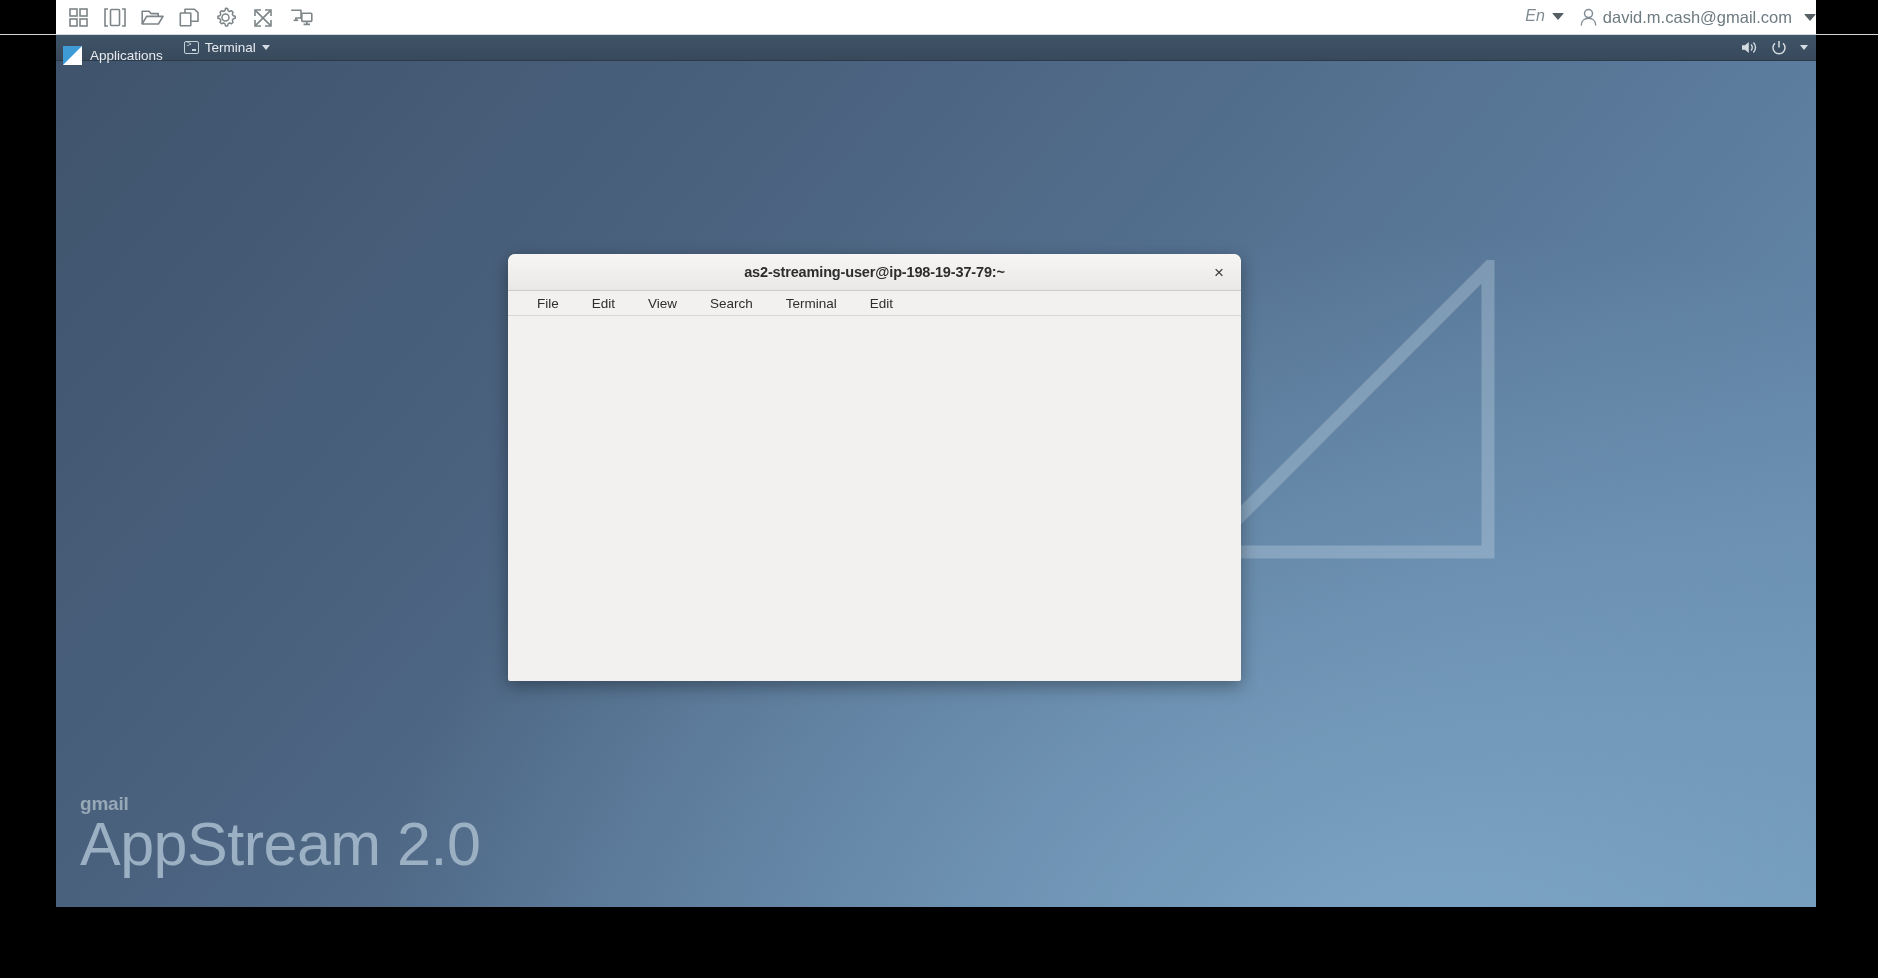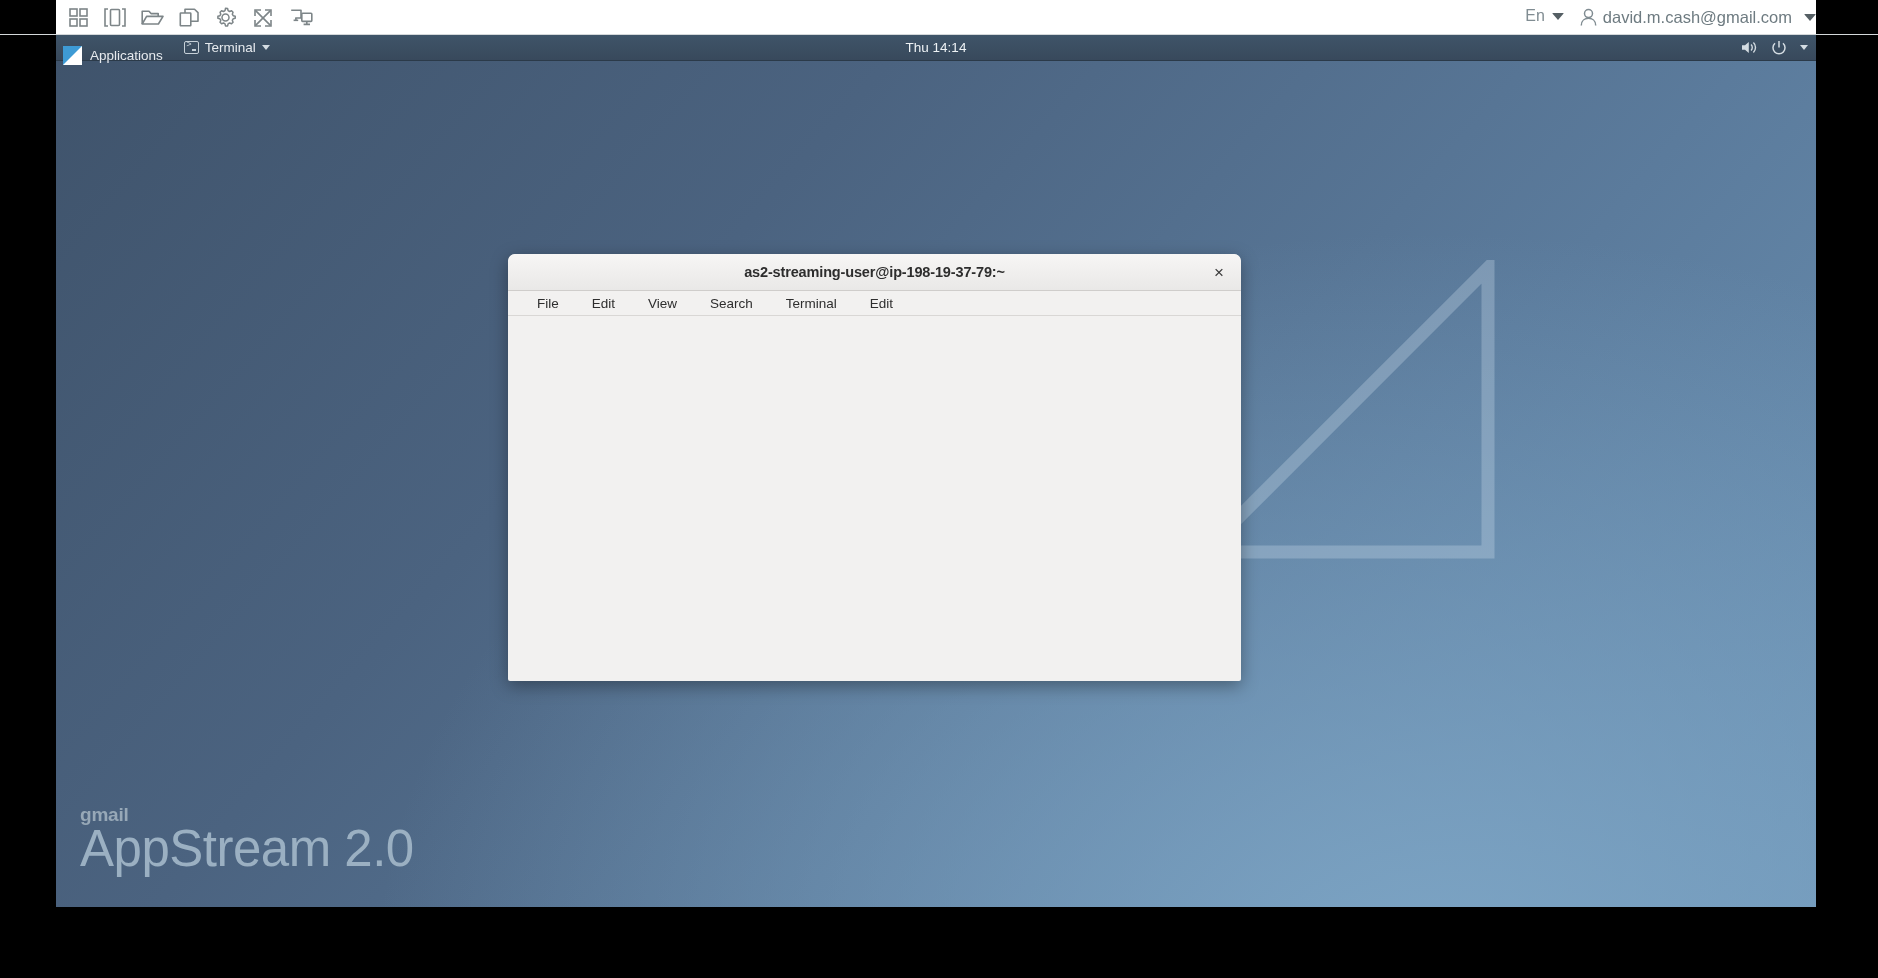--- a/index.html
+++ b/index.html
@@ -69,20 +69,21 @@
   .tb-lang {
     display: flex;
     align-items: center;
     gap: 7px;
     color: #808c92;
     font-size: 16px;
     cursor: pointer;
     padding-right: 14px;
     position: relative;
     top: -1px;
+    font-style: italic;
   }
   .tb-user {
     display: flex;
     align-items: center;
     gap: 4px;
     color: #6e7b81;
     font-size: 16.5px;
     cursor: pointer;
   }
   .caret-dn {
@@ -124,21 +125,21 @@
     user-select: none;
   }
   #brand-amazon {
     font-size: 19px;
     font-weight: bold;
     color: #97a8b7;
     letter-spacing: -0.2px;
     margin-bottom: -6px;
   }
   #brand-appstream {
-    font-size: 51px;
+    font-size: 61px;
     color: #9bb0c2;
     letter-spacing: -0.5px;
     line-height: 1.15;
     font-weight: 300;
   }
 
   
   #xfce-panel {
     position: absolute;
     left: 0; top: 0;
@@ -422,21 +423,20 @@
         <div id="app-logo"></div>
         <span>Applications</span>
       </div>
 
       <div id="taskbar-item">
         <span class="term-glyph"></span>
         <span>Terminal</span>
         <span class="caret-sm"></span>
       </div>
 
-      <div id="panel-clock">Thu 14:14</div>
 
       <div id="panel-tray">
         <span class="tray-btn">
           <svg width="17" height="15" viewBox="0 0 17 15">
             <path d="M1 5.3 H4 L7.8 2 V13 L4 9.7 H1 Z" fill="#d4dce2"></path>
             <path d="M10 4.6 C11.7 6.1 11.7 8.9 10 10.4" fill="none" stroke="#d4dce2" stroke-width="1.4"></path>
             <path d="M12.4 2.6 C15.2 5.2 15.2 9.8 12.4 12.4" fill="none" stroke="#d4dce2" stroke-width="1.4"></path>
           </svg>
         </span>
         <span class="tray-btn">

